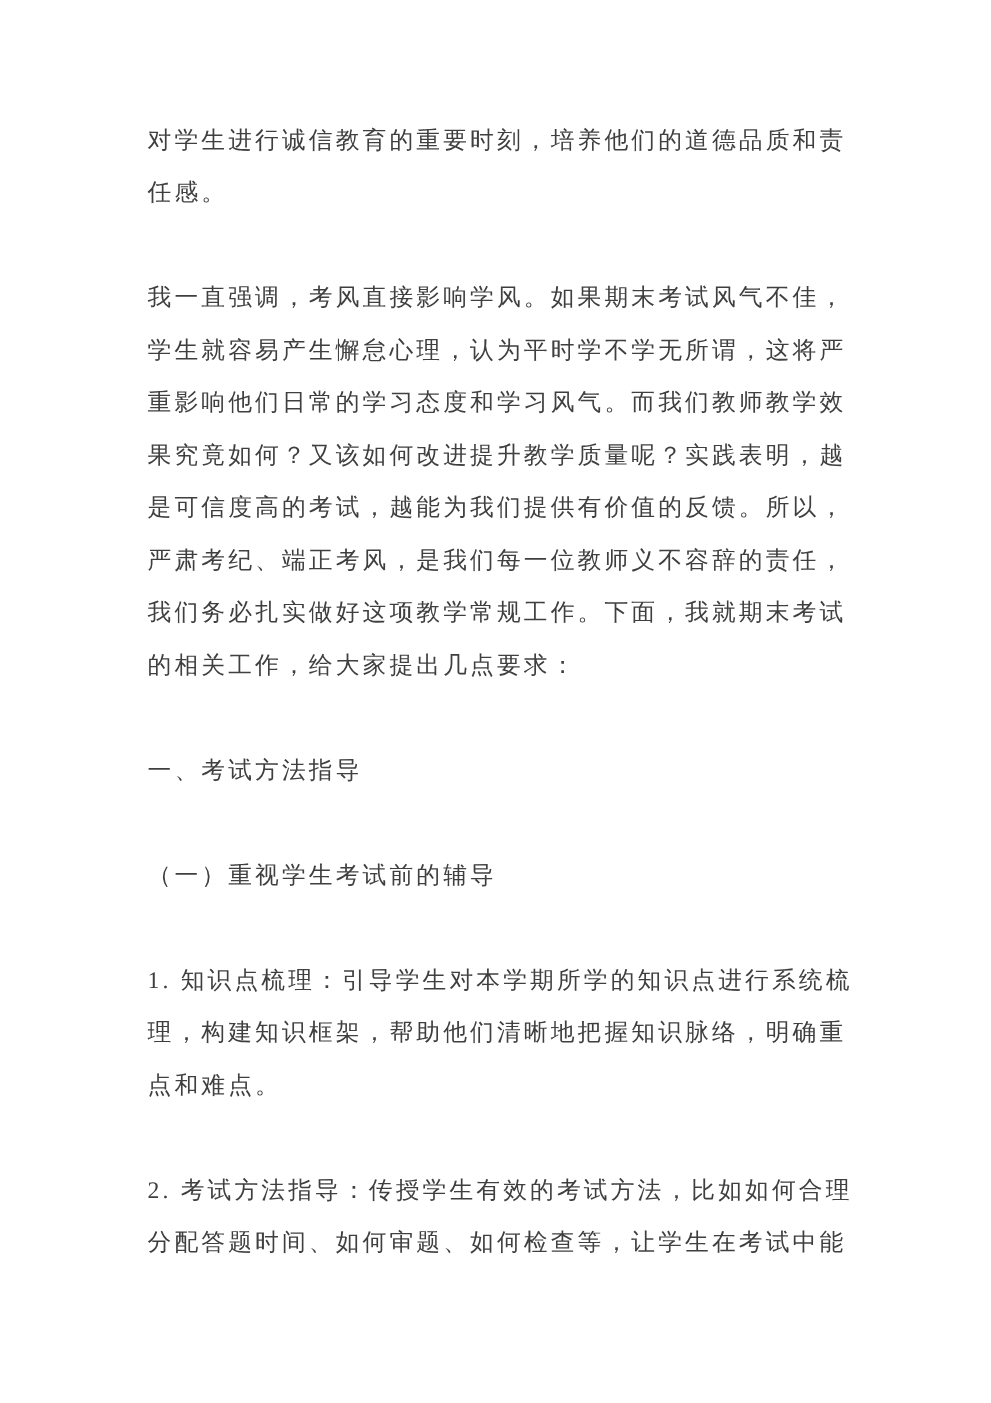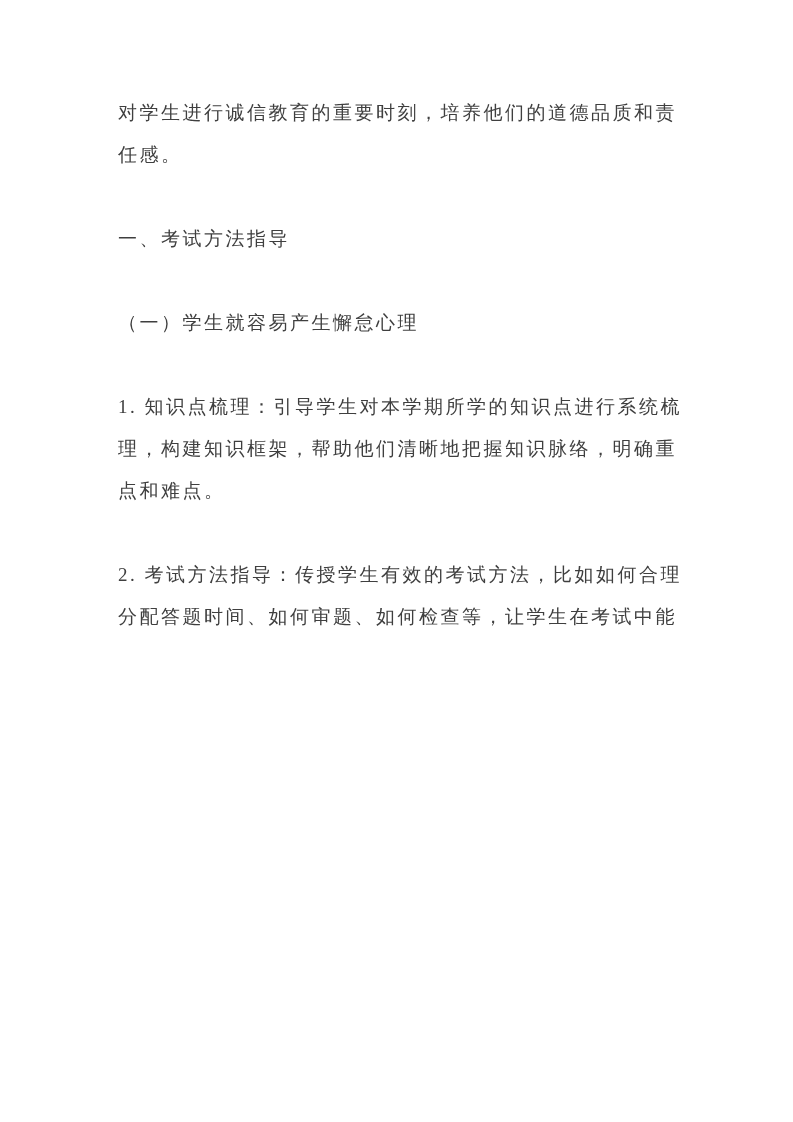--- a/index.html
+++ b/index.html
@@ -33,18 +33,19 @@
   .doc p:last-child {
     margin-bottom: 0;
   }
 </style>
 </head>
 <body>
 
 <div class="page">
   <div class="doc">
     <p>对学生进行诚信教育的重要时刻，培养他们的道德品质和责任感。</p>
+    <p>我一直强调，考风直接影响学风。如果期末考试风气不佳，学生就容易产生懈怠心理，认为平时学不学无所谓，这将严重影响他们日常的学习态度和学习风气。而我们教师教学效果究竟如何？又该如何改进提升教学质量呢？实践表明，越是可信度高的考试，越能为我们提供有价值的反馈。所以，严肃考纪、端正考风，是我们每一位教师义不容辞的责任，我们务必扎实做好这项教学常规工作。下面，我就期末考试的相关工作，给大家提出几点要求：</p>
     <p>一、考试方法指导</p>
-    <p>（一）学生就容易产生懈怠心理</p>
+    <p>（一）重视学生考试前的辅导</p>
     <p>1. 知识点梳理：引导学生对本学期所学的知识点进行系统梳理，构建知识框架，帮助他们清晰地把握知识脉络，明确重点和难点。</p>
     <p>2. 考试方法指导：传授学生有效的考试方法，比如如何合理分配答题时间、如何审题、如何检查等，让学生在考试中能</p>
   </div>
 </div>
 
 </body></html>

